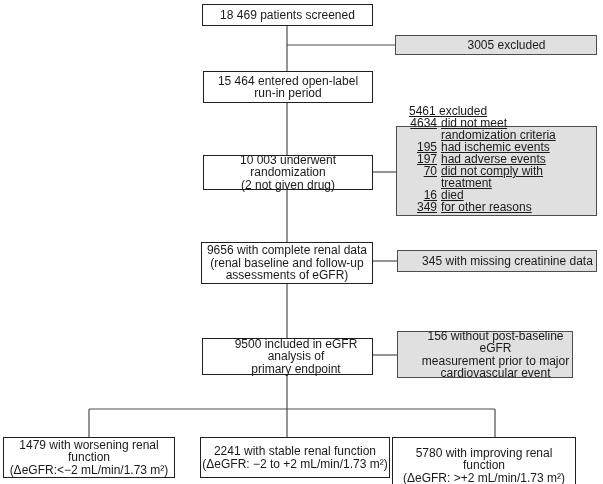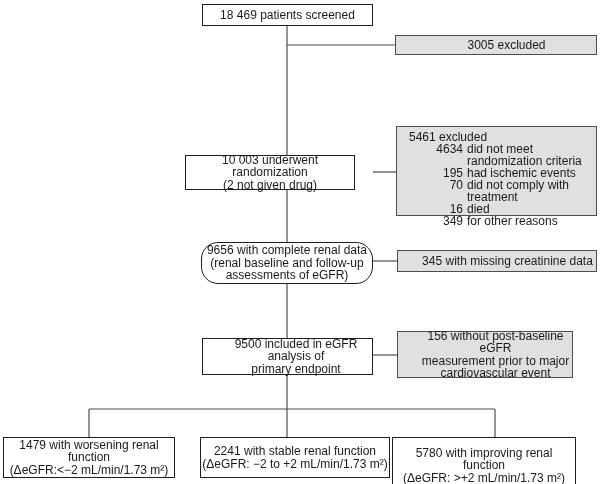--- a/index.html
+++ b/index.html
@@ -41,28 +41,29 @@
     align-items: center;
     text-align: center;
   }
   .node span { display: block; }
   .node.side {
     background: var(--side-fill, #e0e0e0);
     border: 1.4px solid var(--side-border, #4d4d4d);
     padding-left: 21px;
   }
   .node.detail {
-    justify-content: flex-start;
+    justify-content: flex-end;
     align-items: stretch;
     text-align: left;
     padding: 4px 12px 2px 0;
     line-height: 12px;
+    text-decoration: underline;
   }
   .detail-header { padding-left: 12px; }
-  .reason-row { display: flex; margin-left: 26px; }
+  .reason-row { display: flex; }
   .reason-num {
     width: 40px;
     text-align: right;
     padding-right: 4px;
     flex: 0 0 auto;
   }
   .reason-label { flex: 1 1 auto; }
 </style>
 </head>
 <body>
@@ -81,51 +82,59 @@
   </svg>
 
   <div class="node" style="left:202px; top:4px; width:171px; height:22px;">
     <span>18 469 patients screened</span>
   </div>
 
   <div class="node side" style="left:395px; top:35px; width:202px; height:20px;">
     <span>3005 excluded</span>
   </div>
 
+  <div class="node" style="left:203px; top:71px; width:170px; height:32px;">
+    <span>15 464 entered open-label</span>
+    <span>run-in period</span>
+  </div>
 
-  <div class="node" style="left:185px; top:155px; width:170px; height:35px;">
+  <div class="node" style="left:203px; top:155px; width:170px; height:35px;">
     <span>10 003 underwent randomization</span>
     <span>(2 not given drug)</span>
   </div>
 
   <div class="node side detail" style="left:396px; top:126px; width:201px; height:90px;">
     <span class="detail-header">5461 excluded</span>
     <div class="reason-row">
       <span class="reason-num">4634</span>
       <span class="reason-label">did not meet randomization criteria</span>
     </div>
     <div class="reason-row">
       <span class="reason-num">195</span>
       <span class="reason-label">had ischemic events</span>
     </div>
     <div class="reason-row">
+      <span class="reason-num">197</span>
+      <span class="reason-label">had adverse events</span>
+    </div>
+    <div class="reason-row">
       <span class="reason-num">70</span>
       <span class="reason-label">did not comply with treatment</span>
     </div>
     <div class="reason-row">
       <span class="reason-num">16</span>
       <span class="reason-label">died</span>
     </div>
     <div class="reason-row">
       <span class="reason-num">349</span>
       <span class="reason-label">for other reasons</span>
     </div>
   </div>
 
-  <div class="node" style="left:201px; top:242px; width:172px; height:42px;border-radius:17px;">
+  <div class="node" style="left:201px; top:242px; width:172px; height:42px;">
     <span>9656 with complete renal data</span>
     <span>(renal baseline and follow-up</span>
     <span>assessments of eGFR)</span>
   </div>
 
   <div class="node side" style="left:397px; top:250px; width:200px; height:22px;">
     <span>345 with missing creatinine data</span>
   </div>
 
   <div class="node" style="left:202px; top:338px; width:171px; height:37px;padding-left:17px;">

